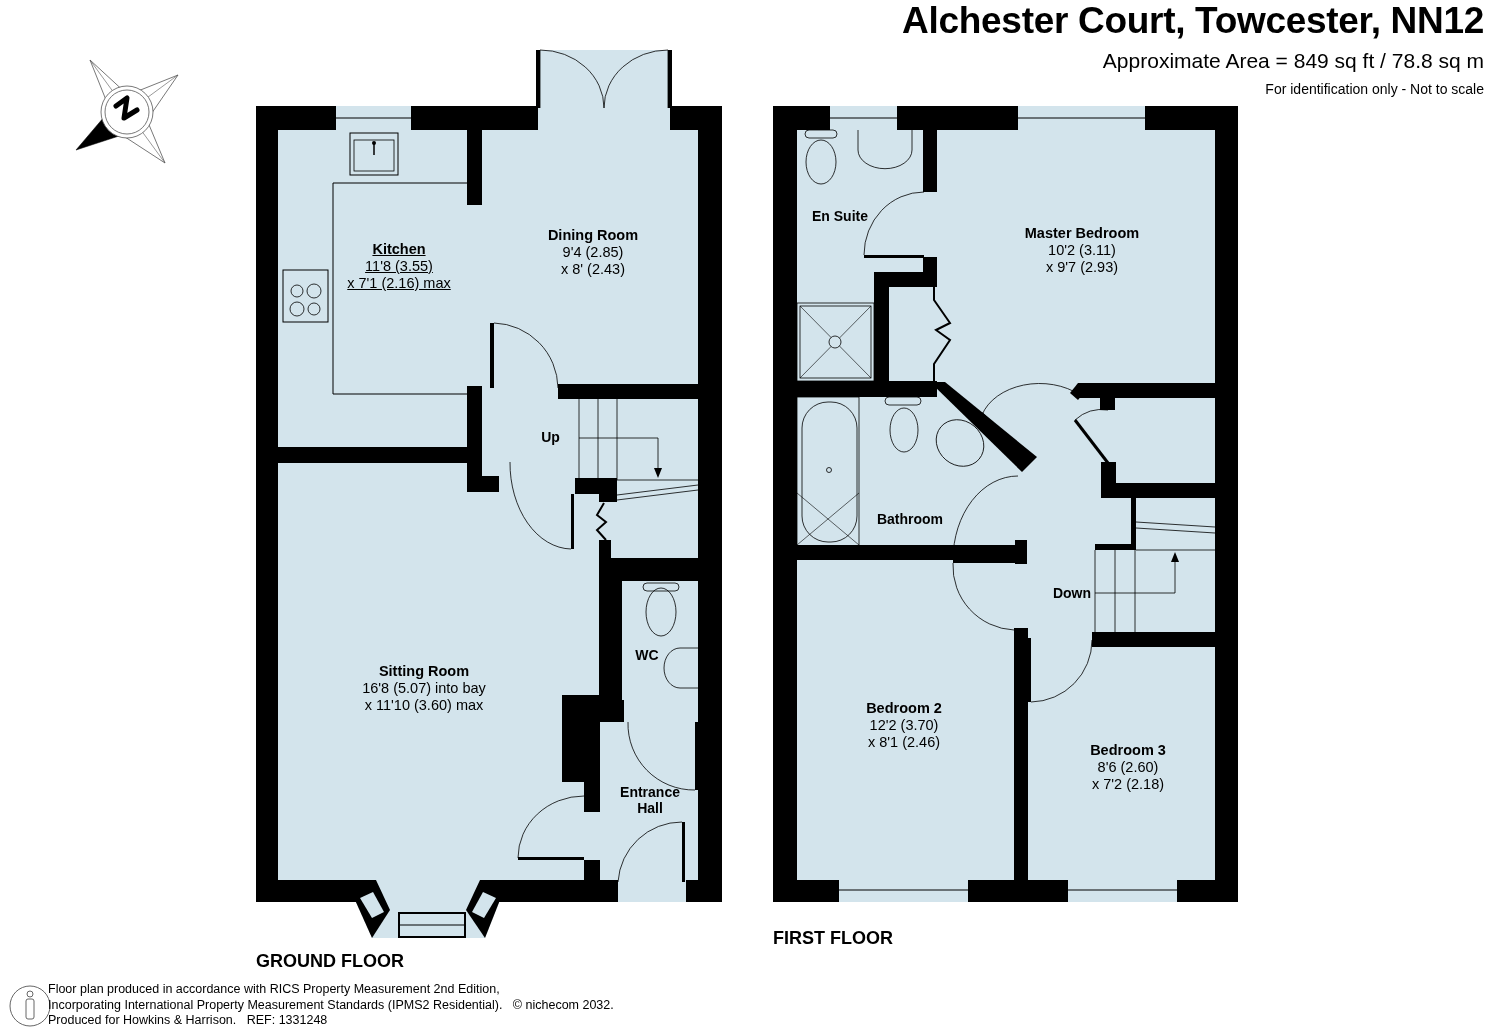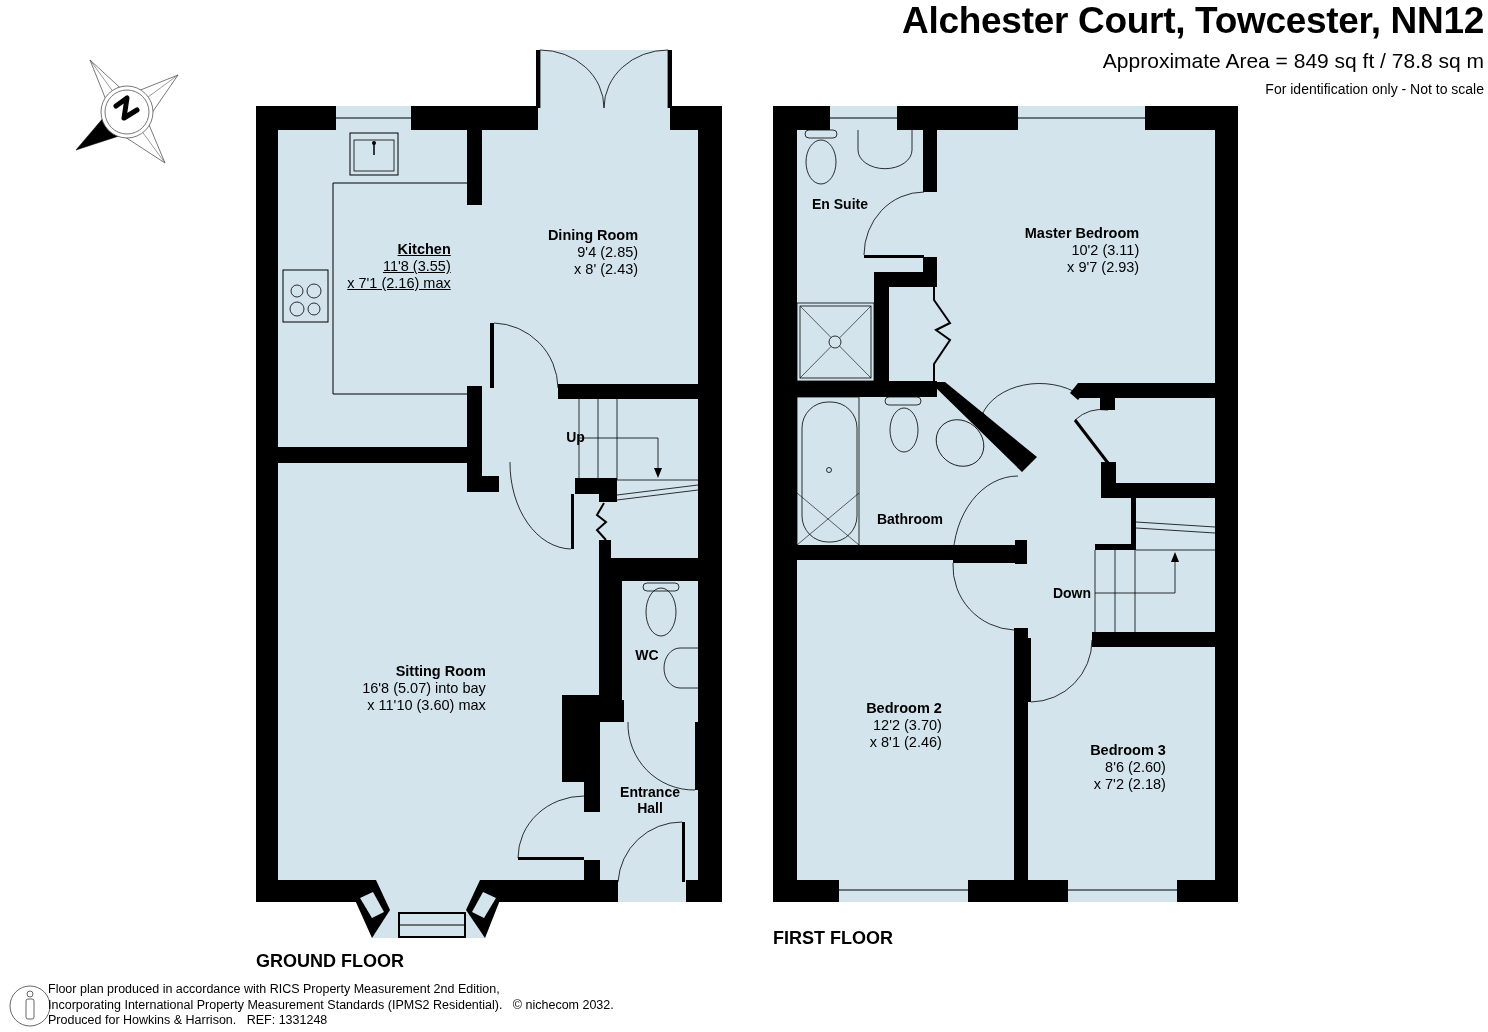--- a/index.html
+++ b/index.html
@@ -3,21 +3,21 @@
 <meta charset="utf-8">
 <style>
   html, body { margin:0; padding:0; background:#ffffff; }
   body { width:1488px; height:1032px; position:relative; overflow:hidden; font-family:"Liberation Sans", sans-serif; color:#000; }
   .title { position:absolute; right:4px; top:0px; font-size:37px; font-weight:bold; letter-spacing:-0.3px; white-space:nowrap; }
   .area { position:absolute; right:4px; top:49px; font-size:21px; white-space:nowrap; }
   .disclaimer { position:absolute; right:4px; top:81px; font-size:14px; white-space:nowrap; }
   .floor-label { position:absolute; font-size:18px; font-weight:bold; }
   .footer { position:absolute; left:48px; top:982px; font-size:12.5px; color:#000000; line-height:15.5px; }
   svg.plan { position:absolute; left:0; top:0; }
-  .rl { position:absolute; text-align:right; font-size:14.5px; line-height:17px; white-space:nowrap; transform:translateX(-50%); }
+  .rl { position:absolute; text-align:center; font-size:14.5px; line-height:17px; white-space:nowrap; transform:translateX(-50%); }
   .rl .nm { font-weight:bold; display:block; }
   .rl .dm { display:block; }
   .small-lbl { position:absolute; font-size:14px; font-weight:bold; transform:translateX(-50%); white-space:nowrap; }
 </style>
 </head>
 <body>
 
 <div class="title">Alchester Court, Towcester, NN12</div>
 <div class="area">Approximate Area = 849 sq ft / 78.8 sq m</div>
 <div class="disclaimer">For identification only - Not to scale</div>
@@ -255,23 +255,23 @@
 <div class="rl" style="left:424px; top:663px;">
   <span class="nm">Sitting Room</span>
   <span class="dm">16'8 (5.07) into bay</span>
   <span class="dm">x 11'10 (3.60) max</span>
 </div>
 <div class="small-lbl" style="left:647px; top:647px;">WC</div>
 <div class="small-lbl" style="left:650px; top:784px; text-align:center; line-height:16px;">
   <span style="display:block">Entrance</span>
   <span style="display:block">Hall</span>
 </div>
-<div class="small-lbl" style="left:557px; top:429px;padding-left:37px;">Up</div>
-
-<div class="small-lbl" style="left:840px; top:196px;">En Suite</div>
+<div class="small-lbl" style="left:532px; top:429px;padding-left:37px;">Up</div>
+
+<div class="small-lbl" style="left:840px; top:208px;">En Suite</div>
 <div class="rl" style="left:1082px; top:225px;">
   <span class="nm">Master Bedroom</span>
   <span class="dm">10'2 (3.11)</span>
   <span class="dm">x 9'7 (2.93)</span>
 </div>
 <div class="small-lbl" style="left:910px; top:511px;">Bathroom</div>
 <div class="rl" style="left:904px; top:700px;">
   <span class="nm">Bedroom 2</span>
   <span class="dm">12'2 (3.70)</span>
   <span class="dm">x 8'1 (2.46)</span>

